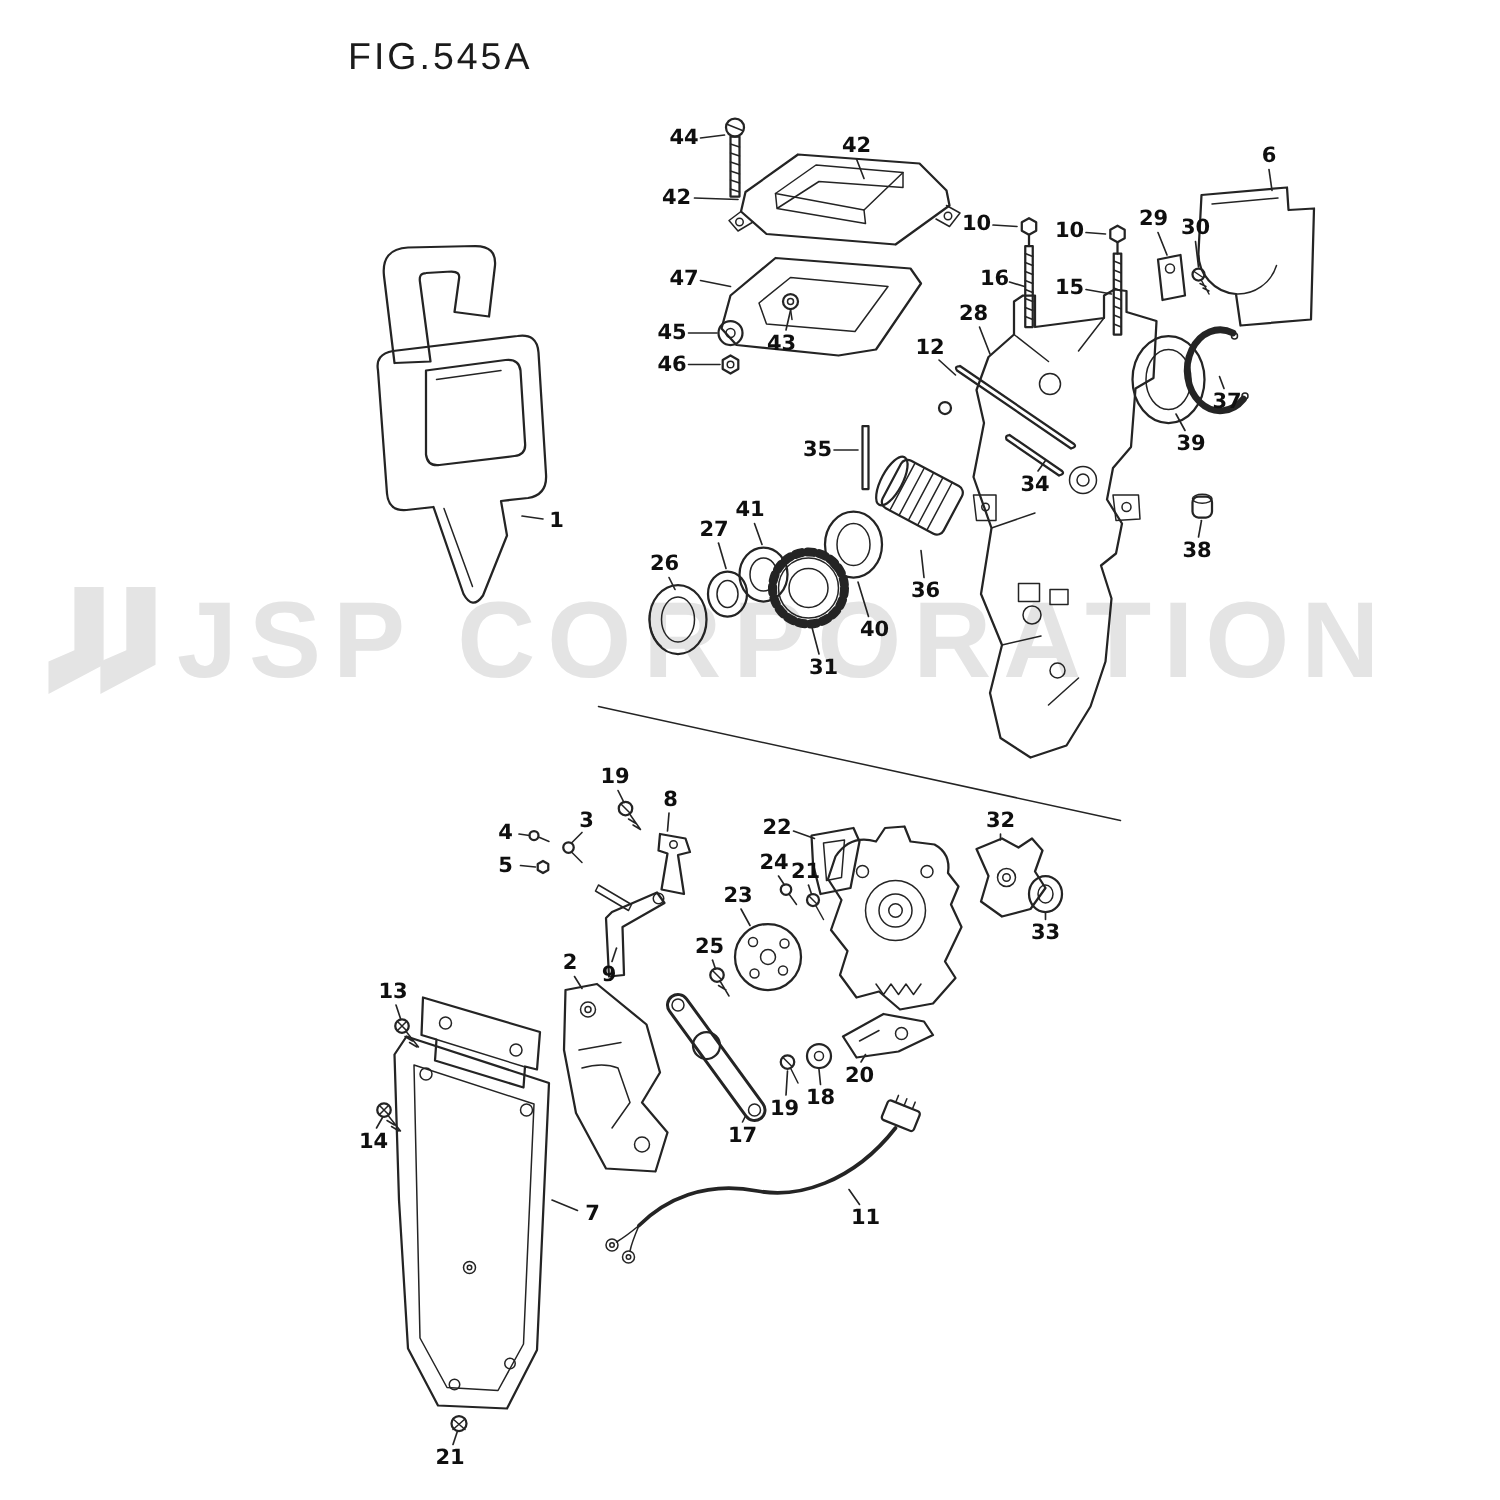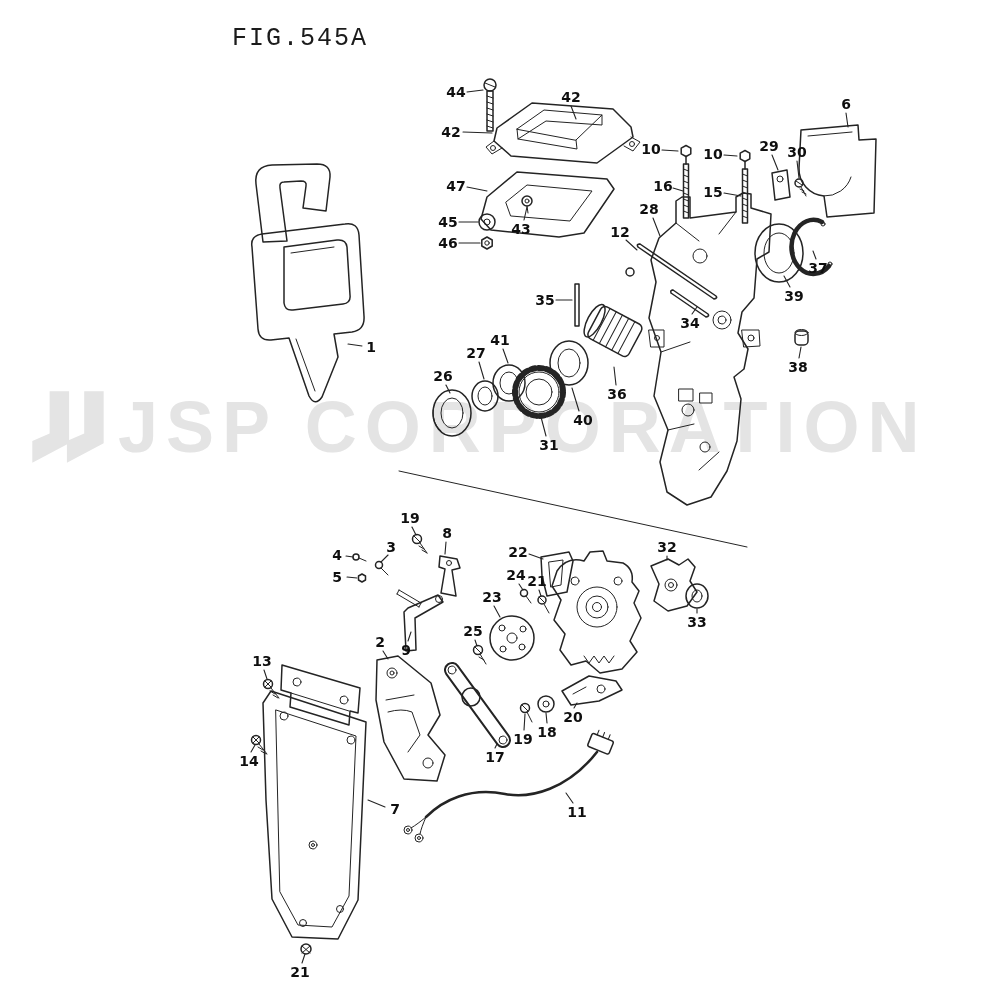--- a/index.html
+++ b/index.html
@@ -1,18 +1,18 @@
 <!DOCTYPE html>
 <html><head>
 <meta charset="utf-8">
 <style>
   html,body{margin:0;padding:0;background:#ffffff;}
   body{width:1000px;height:1000px;font-family:"Liberation Sans",sans-serif;}
   .page{position:relative;width:1000px;height:1000px;overflow:hidden;background:#fff;}
-  .fig-title{position:absolute;left:232px;top:24px;font-size:25px;letter-spacing:2px;color:#1b1b1b;font-family:Liberation Mono, monospace;}
+  .fig-title{position:absolute;left:232px;top:24px;font-size:25px;letter-spacing:2px;color:#1b1b1b;font-family:Liberation Sans, sans-serif;}
   .watermark{position:absolute;left:28px;top:386px;display:flex;align-items:center;gap:10px;pointer-events:none;}
   .wm-logo polygon{fill:#e4e4e4;stroke:none;}
   .wm-text{font-size:72px;font-weight:bold;letter-spacing:8px;white-space:nowrap;color:#e4e4e4;line-height:1;}
   .art{position:absolute;left:0;top:0;width:1000px;height:1000px;}
   .art path,.art circle,.art ellipse,.art rect,.art line,.art polygon{
     stroke:#242424;fill:none;stroke-width:1.5;stroke-linecap:round;stroke-linejoin:round;}
   .art .thin{stroke-width:1;}
   .art .leader{stroke-width:1.1;}
   .art .part-label{fill:#0f0f0f;stroke:none;font:700 14px "DejaVu Sans",sans-serif;}
   .art .capsule-outer{stroke-width:16;}

